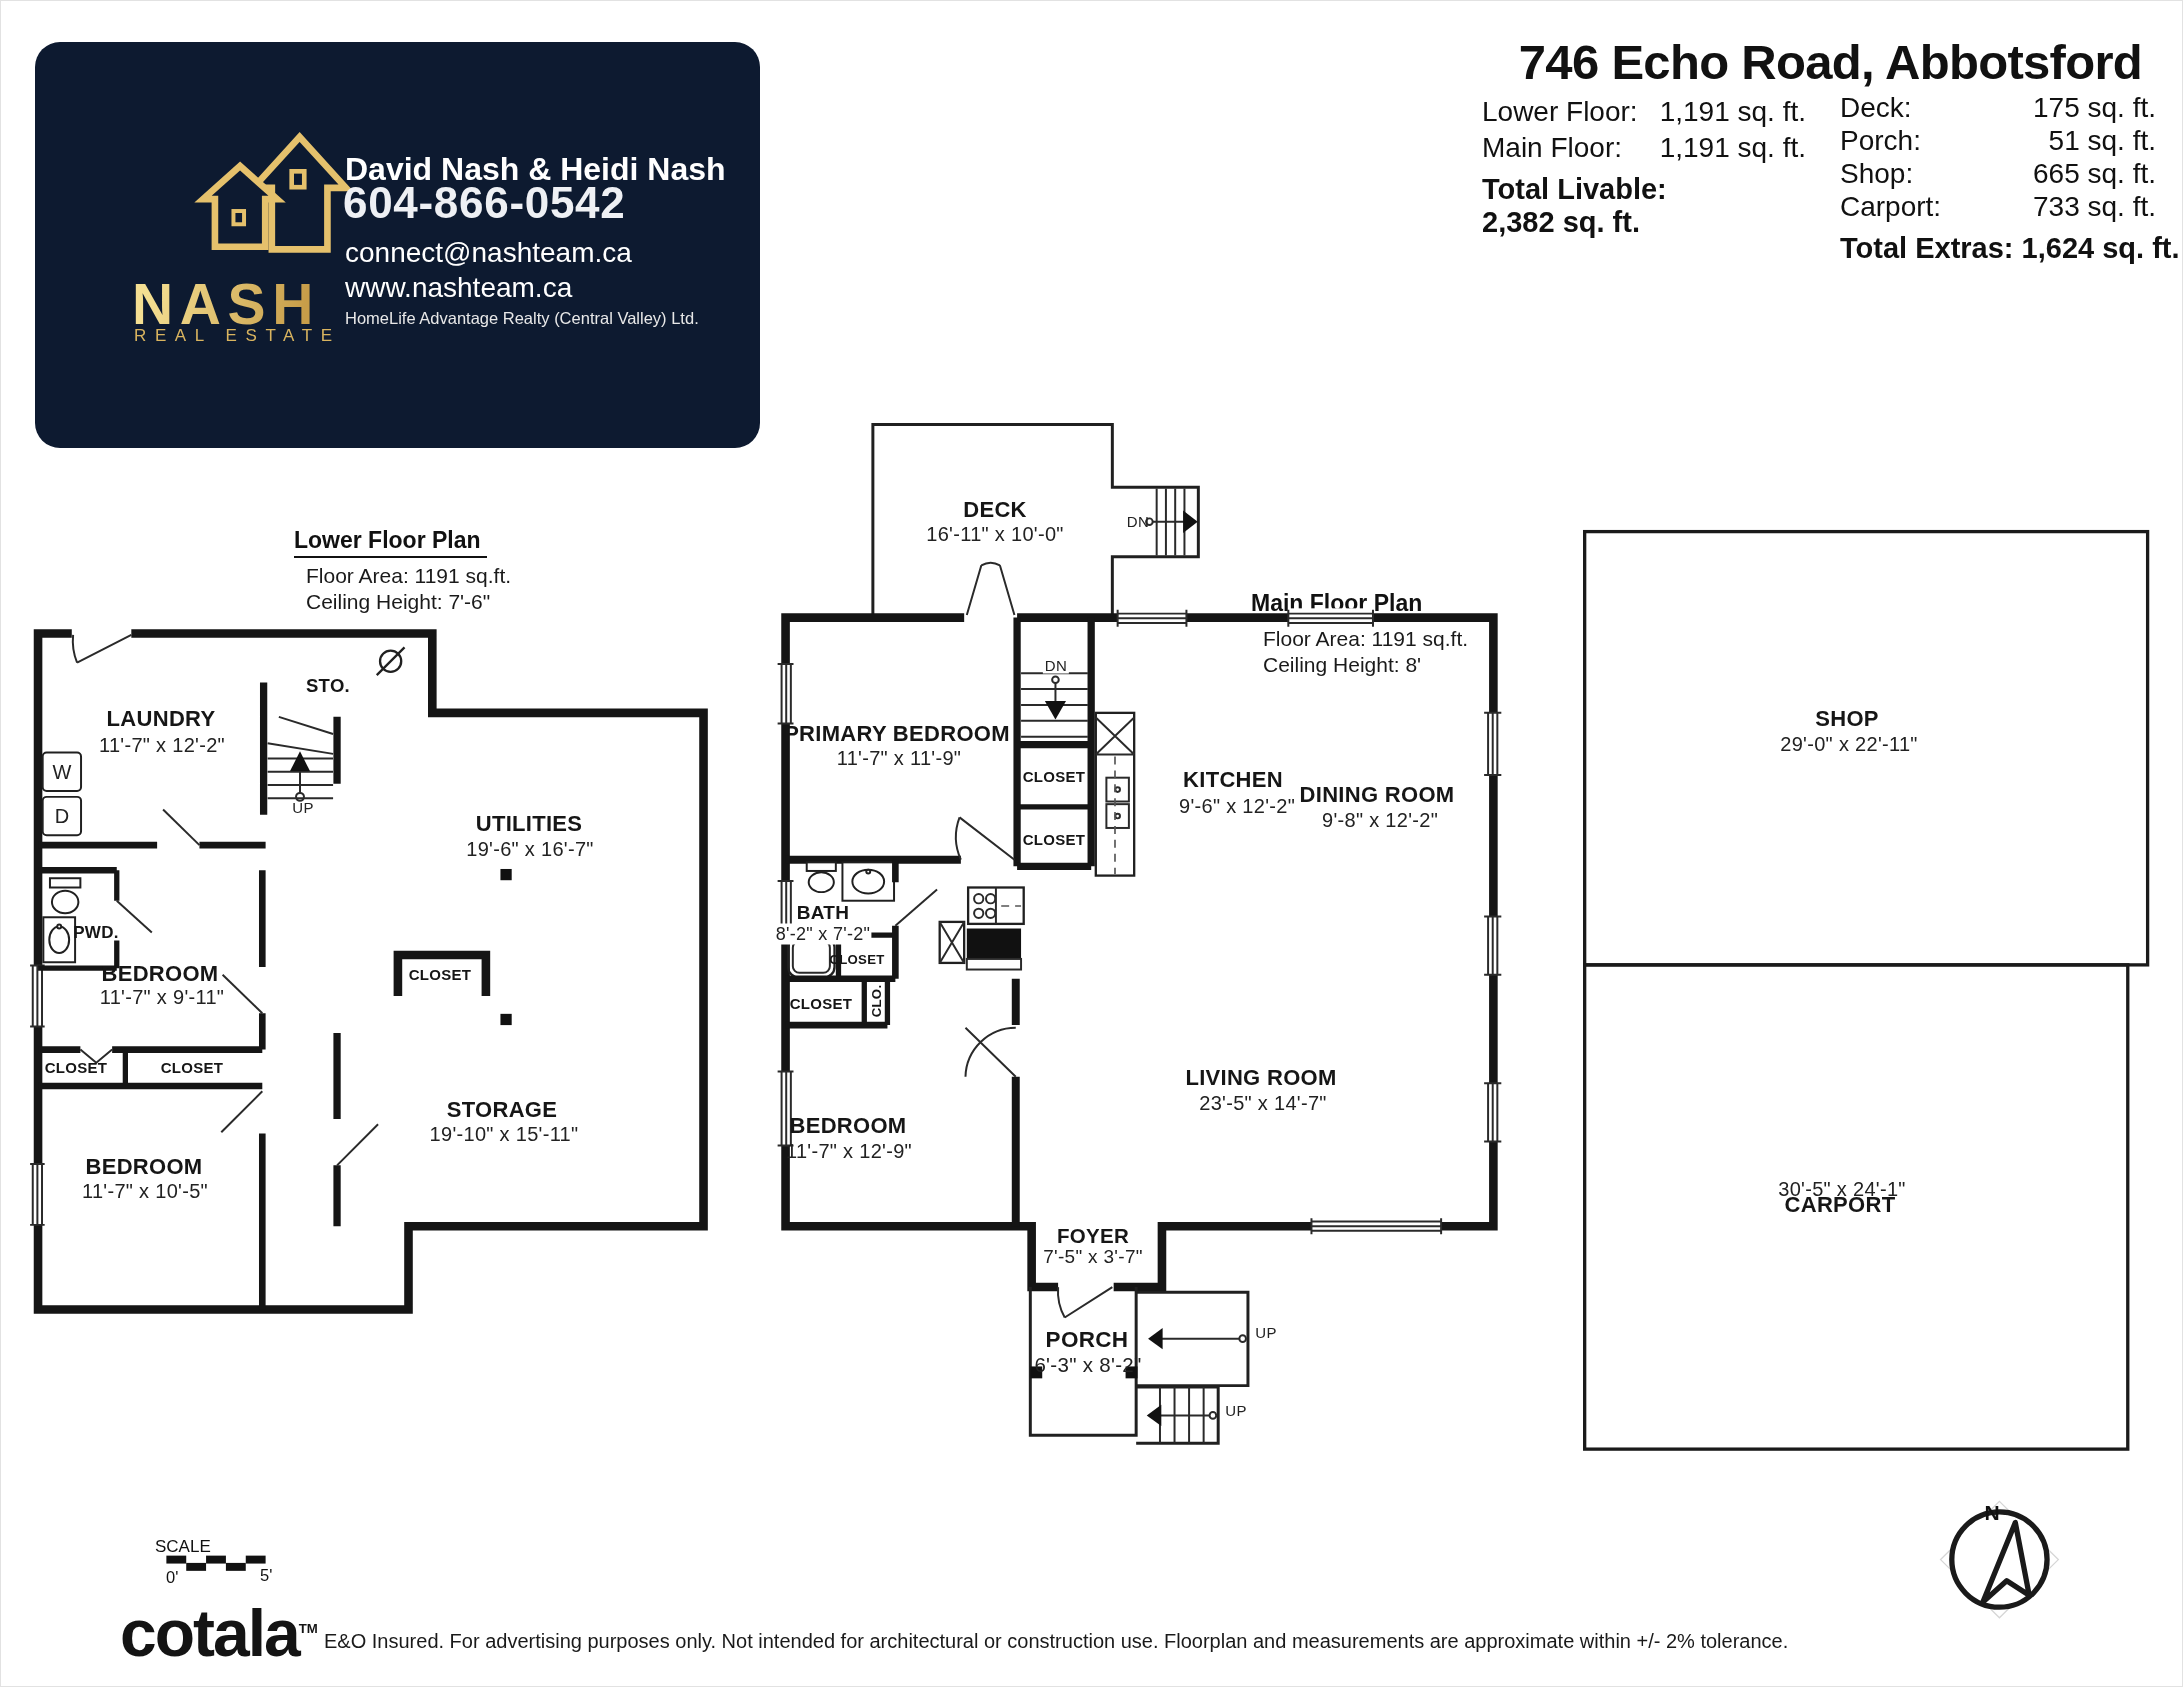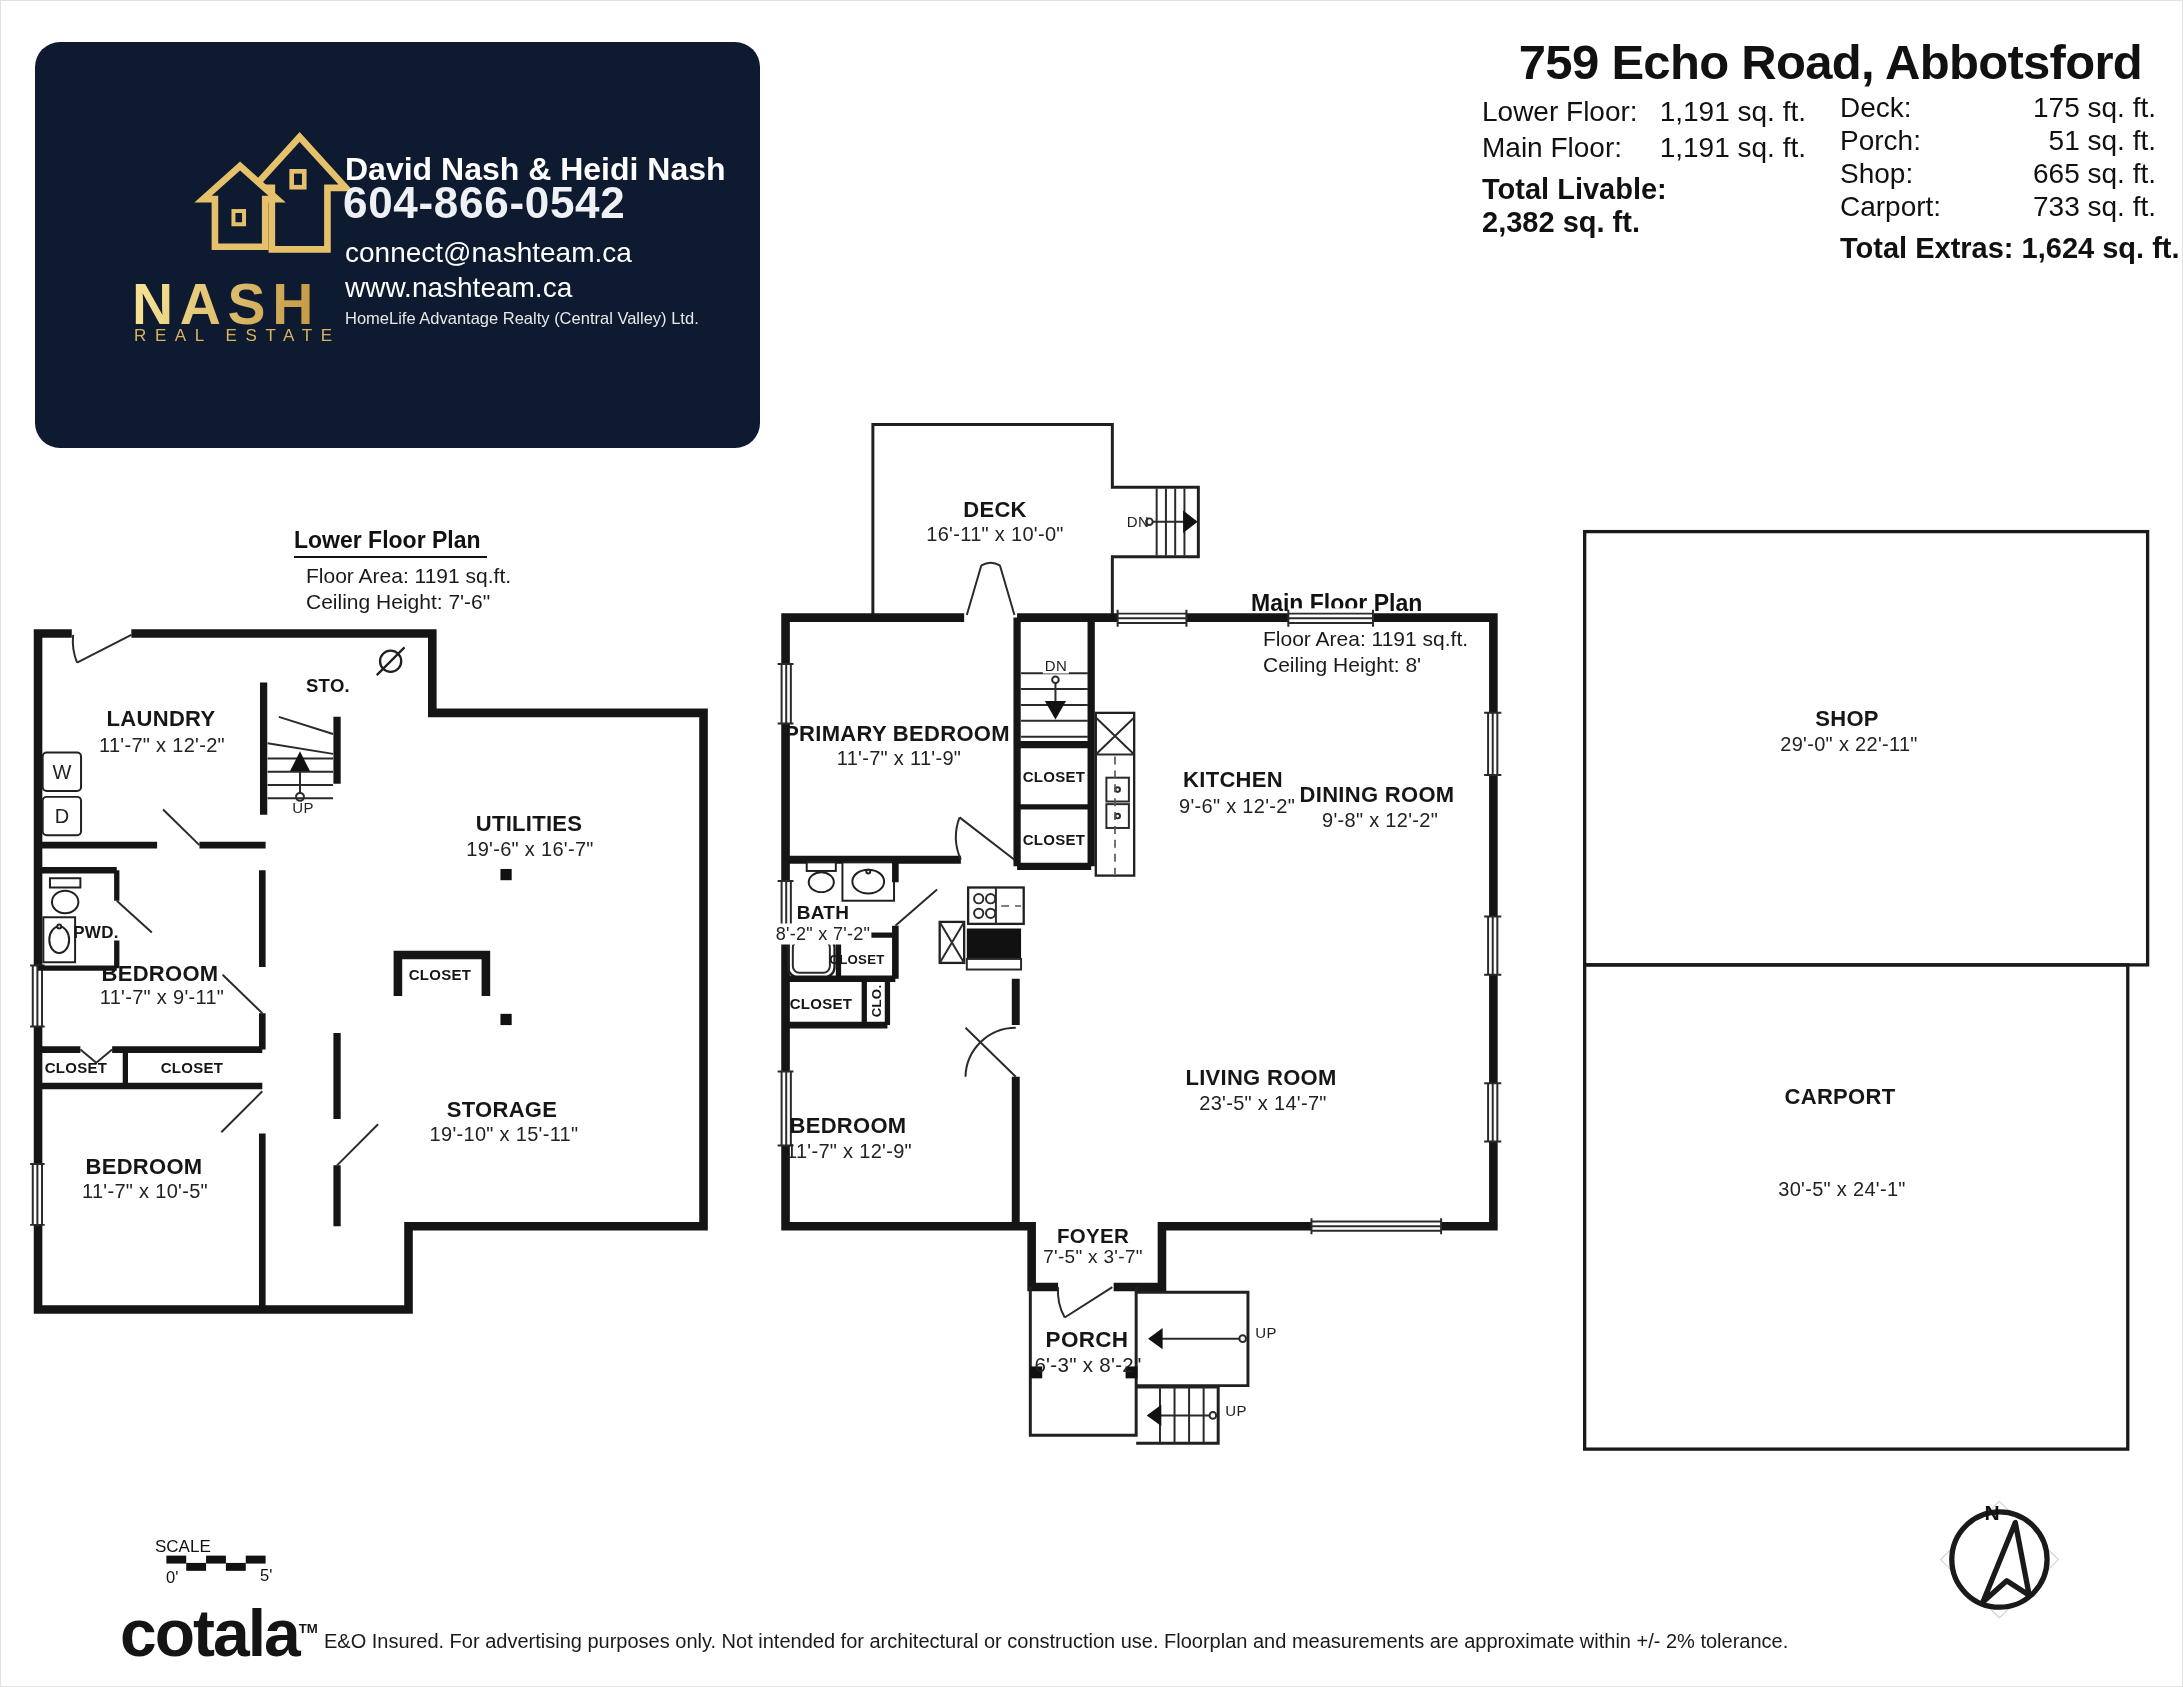--- a/index.html
+++ b/index.html
@@ -67,21 +67,21 @@
     </svg>
     <div class="brand">NASH</div>
     <div class="brandsub">REAL ESTATE</div>
     <div class="agents">David Nash &amp; Heidi Nash</div>
     <div class="phone">604-866-0542</div>
     <div class="email">connect@nashteam.ca</div>
     <div class="web">www.nashteam.ca</div>
     <div class="brokerage">HomeLife Advantage Realty (Central Valley) Ltd.</div>
   </div>
 
-  <div id="hdr-title">759 Echo Road, Abbotsford</div>
+  <div id="hdr-title">746 Echo Road, Abbotsford</div>
   <div id="stats-left">
     <div class="statrow">
         <span>Lower Floor:</span>
         <span>1,191 sq. ft.</span>
       </div>
     <div class="statrow">
         <span>Main Floor:</span>
         <span>1,191 sq. ft.</span>
       </div>
     <div class="stattotal">
@@ -357,21 +357,21 @@
   <div class="dim" style="left:1262px;top:1102px;font-size:20px;">23'-5" x 14'-7"</div>
   <div class="lbl" style="left:1092px;top:1235px;font-size:20.5px;">FOYER</div>
   <div class="dim" style="left:1092px;top:1256px;font-size:19px;">7'-5" x 3'-7"</div>
   <div class="lbl" style="left:1086px;top:1339px;font-size:22.5px;">PORCH</div>
   <div class="dim" style="left:1087px;top:1364px;font-size:20.5px;">6'-3" x 8'-2"</div>
   <div class="dim" style="left:1265px;top:1331px;font-size:15px;">UP</div>
   <div class="dim" style="left:1235px;top:1409px;font-size:15px;">UP</div>
 
   <div class="lbl" style="left:1846px;top:718px;font-size:22px;">SHOP</div>
   <div class="dim" style="left:1848px;top:743px;font-size:20px;">29'-0" x 22'-11"</div>
-  <div class="lbl" style="left:1839px;top:1096px;font-size:22px;">CARPORT</div>
+  <div class="lbl" style="left:1839px;top:1204px;font-size:22px;">CARPORT</div>
   <div class="dim" style="left:1841px;top:1188px;font-size:20px;">30'-5" x 24'-1"</div>
 
   <div id="scale-label">SCALE</div>
   <div id="scale-zero">0'</div>
   <div id="scale-five">5'</div>
   <div id="cotala"><span>cotala</span><sup>TM</sup></div>
   <div id="disclaimer">E&amp;O Insured. For advertising purposes only. Not intended for architectural or construction use. Floorplan and measurements are approximate within +/- 2% tolerance.</div>
   <div id="compass-n">N</div>
 
 </div>

